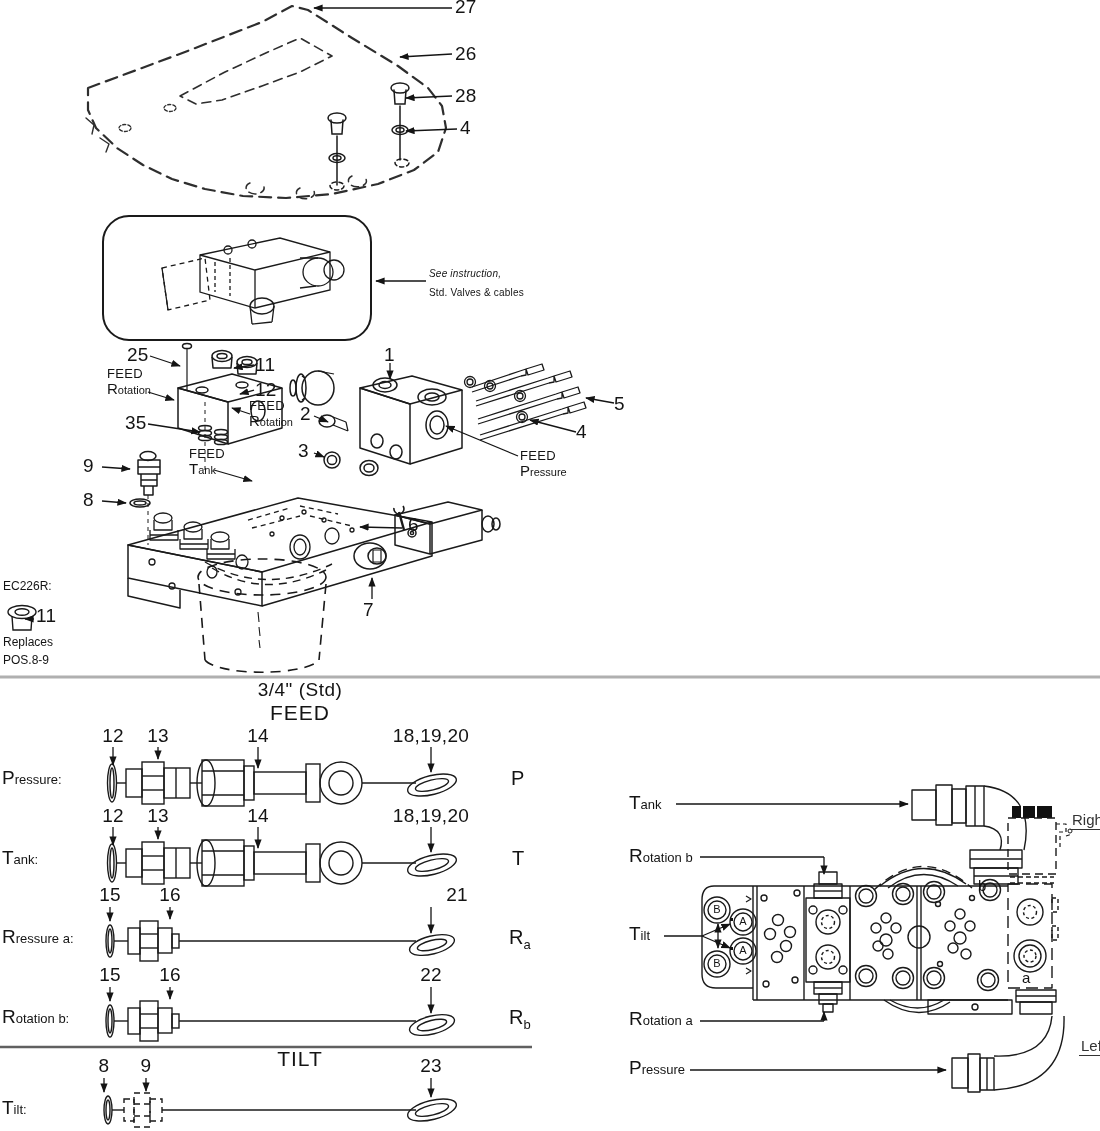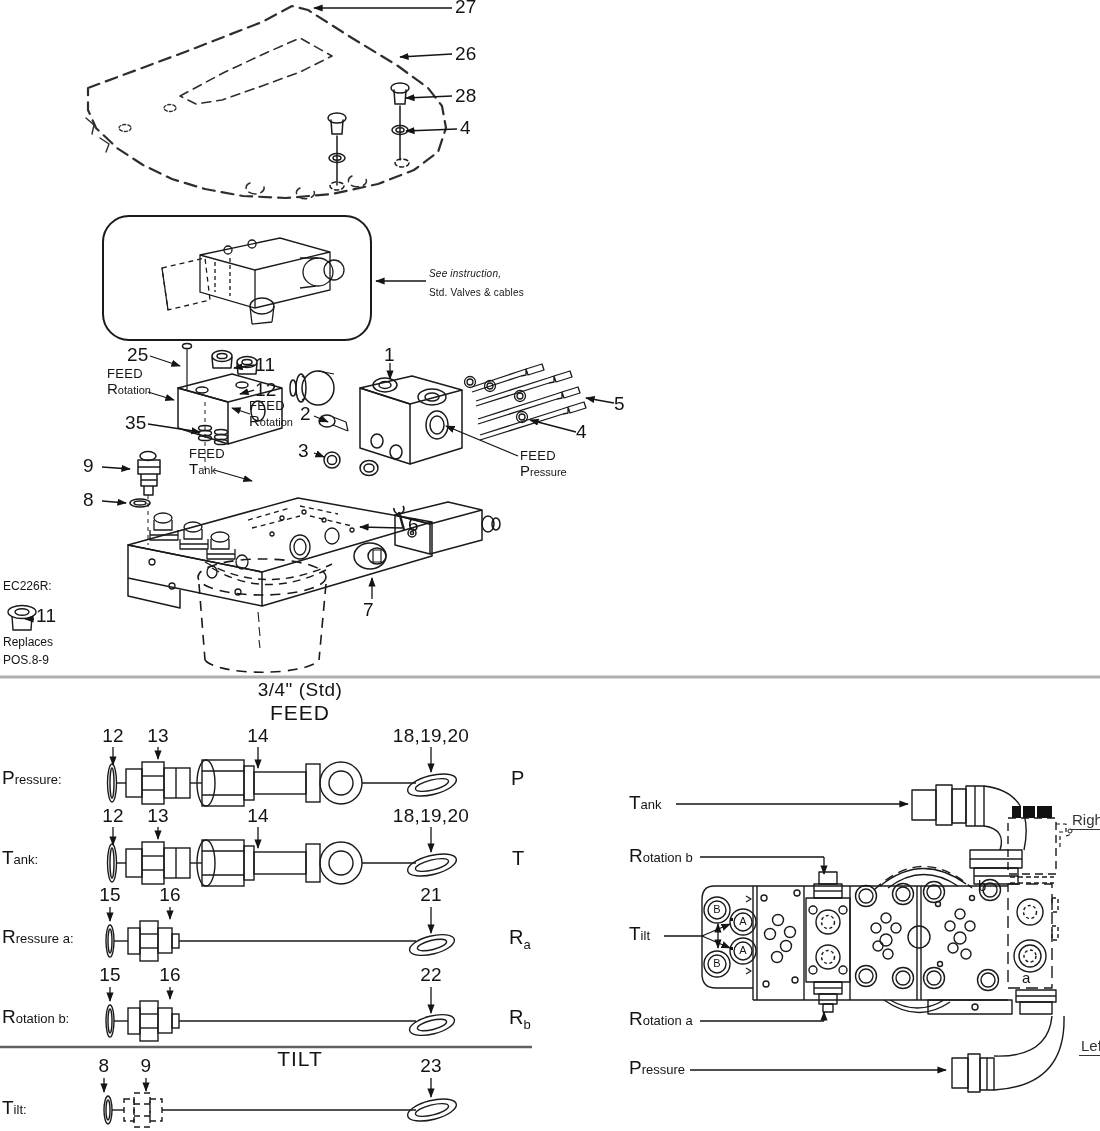--- a/index.html
+++ b/index.html
@@ -590,21 +590,21 @@
 <div class="t" style="left:2px;top:848px"><span class="cap">T</span><span class="rest">ank:</span></div>
 <div class="t num ctr" style="left:113px;top:806px">12</div>
 <div class="t num ctr" style="left:158px;top:806px">13</div>
 <div class="t num ctr" style="left:258px;top:806px">14</div>
 <div class="t num ctr" style="left:431px;top:806px">18,19,20</div>
 <div class="t" style="left:512px;top:848px"><span class="portletter">T</span><span class="portsub"></span></div>
 
 <div class="t" style="left:2px;top:927px"><span class="cap">R</span><span class="rest">ressure a:</span></div>
 <div class="t num ctr" style="left:110px;top:885px">15</div>
 <div class="t num ctr" style="left:170px;top:885px">16</div>
-<div class="t num ctr" style="left:431px;top:885px">21</div>
+<div class="t num ctr" style="left:457px;top:885px">21</div>
 <div class="t" style="left:509px;top:927px"><span class="portletter">R</span><span class="portsub">a</span></div>
 
 <div class="t" style="left:2px;top:1007px"><span class="cap">R</span><span class="rest">otation b:</span></div>
 <div class="t num ctr" style="left:110px;top:965px">15</div>
 <div class="t num ctr" style="left:170px;top:965px">16</div>
 <div class="t num ctr" style="left:431px;top:965px">22</div>
 <div class="t" style="left:509px;top:1007px"><span class="portletter">R</span><span class="portsub">b</span></div>
 
 <div class="t hdr2 ctr" style="left:300px;top:1048px">TILT</div>
 <div class="t" style="left:2px;top:1098px"><span class="cap">T</span><span class="rest">ilt:</span></div>

